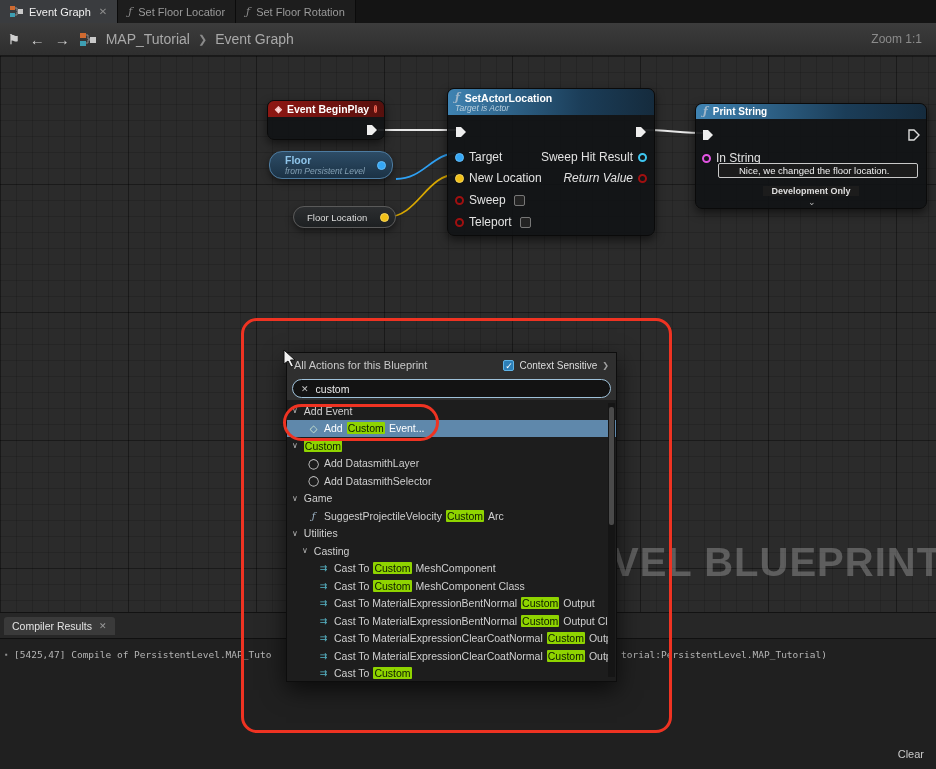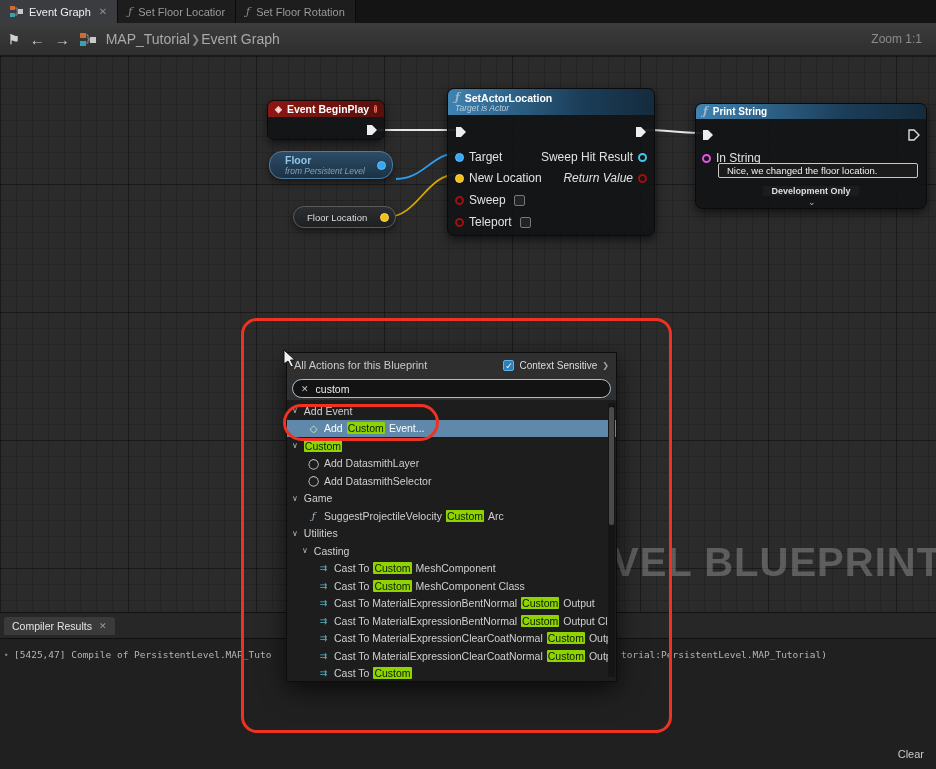--- a/index.html
+++ b/index.html
@@ -15,21 +15,21 @@
          background:#1d1d1d; border-right:1px solid #0b0b0b; }
   .tab.active { background:#3a3c3f; color:#f0f0f0; }
   .tab .close { color:#8d8d8d; font-size:10px; margin-left:2px; }
   .fico { font-style:italic; font-family:"DejaVu Serif", serif; color:#9fb6c9; font-size:11px; }
   .tab .fico { color:#8a8a8a; }
   
   .toolbar { position:absolute; top:23px; left:0; right:0; height:33px;
              background:linear-gradient(#3c3c3c,#2e2e2e); border-bottom:1px solid #191919;
              display:flex; align-items:center; gap:10px; padding:0 8px; }
   .navico { color:#d0d0d0; font-size:15px; font-weight:bold; line-height:1; }
-  .crumb { font-size:14px; color:#a9a9a9; display:flex; gap:1px; align-items:center; }
+  .crumb { font-size:14px; color:#a9a9a9; display:flex; gap:8px; align-items:center; }
   .crumb .sep { color:#8a8a8a; font-size:11px; }
   .zoom { margin-left:auto; color:#8b8b8b; font-size:12px; padding-right:6px; }
   
   .canvas { position:absolute; top:56px; left:0; width:936px; height:556px;
     background-color:#2b2b2b;
     background-image:
       linear-gradient(rgba(0,0,0,.30) 1px, transparent 1px),
       linear-gradient(90deg, rgba(0,0,0,.30) 1px, transparent 1px),
       linear-gradient(rgba(0,0,0,.13) 1px, transparent 1px),
       linear-gradient(90deg, rgba(0,0,0,.13) 1px, transparent 1px);
@@ -52,21 +52,21 @@
   .pin.f-blue { background:#35a7f5; border:1px solid #63bdf9; }
   .pin.f-gold { background:#f2c117; border:1px solid #f8d65c; }
   .pin.h-red { background:transparent; border:2px solid #a01010; }
   .pin.h-cyan { background:transparent; border:2px solid #3ec6f0; }
   .pin.h-mag { background:transparent; border:2px solid #e254e2; }
   .chk { width:11px; height:11px; background:#232323; border:1px solid #777; border-radius:2px; margin-left:3px; }
   .pill { position:absolute; border-radius:13px; box-shadow:0 3px 7px rgba(0,0,0,.5); }
   .pill.floor { background:linear-gradient(#2d4c66,#1b3245); border:1px solid #4d7ba0; }
   .pill.floorloc { background:linear-gradient(#2c2e30,#1d2022); border:1px solid #5a5a5a; }
   .strinput { position:absolute; background:#1b1b1b; border:1px solid #c9c9c9; border-radius:2px;
-              color:#efefef; font-size:9.5px; padding:1px 8px; font-family:"Liberation Sans",sans-serif; }
+              color:#efefef; font-size:9.5px; padding:1px 20px; font-family:"Liberation Sans",sans-serif; }
   .devbar { position:absolute; display:flex; height:13px; overflow:hidden; border-radius:2px;align-items:center; }
   .devbar .stripe { flex:1; background:repeating-linear-gradient(135deg,#b79b3a 0 5px,#1c1c1c 5px 10px); }
   .devbar .devlabel { background:#1c1c1c; color:#dedede; font-size:9px; font-weight:bold;
                       padding:0 8px; display:flex; align-items:center; white-space:nowrap; }
   .devchev { position:absolute; color:#b5b5b5; font-size:9px; }
   
   .compiler { position:absolute; left:0; right:0; top:612px; bottom:0; background:#272727;
               border-top:1px solid #121212; z-index:5; }
   .ctab { position:absolute; left:4px; top:4px; height:18px; padding:0 8px; background:#3a3a3a;
           border-radius:3px 3px 0 0; color:#e3e3e3; font-size:10.5px; display:flex; gap:7px; align-items:center; }

